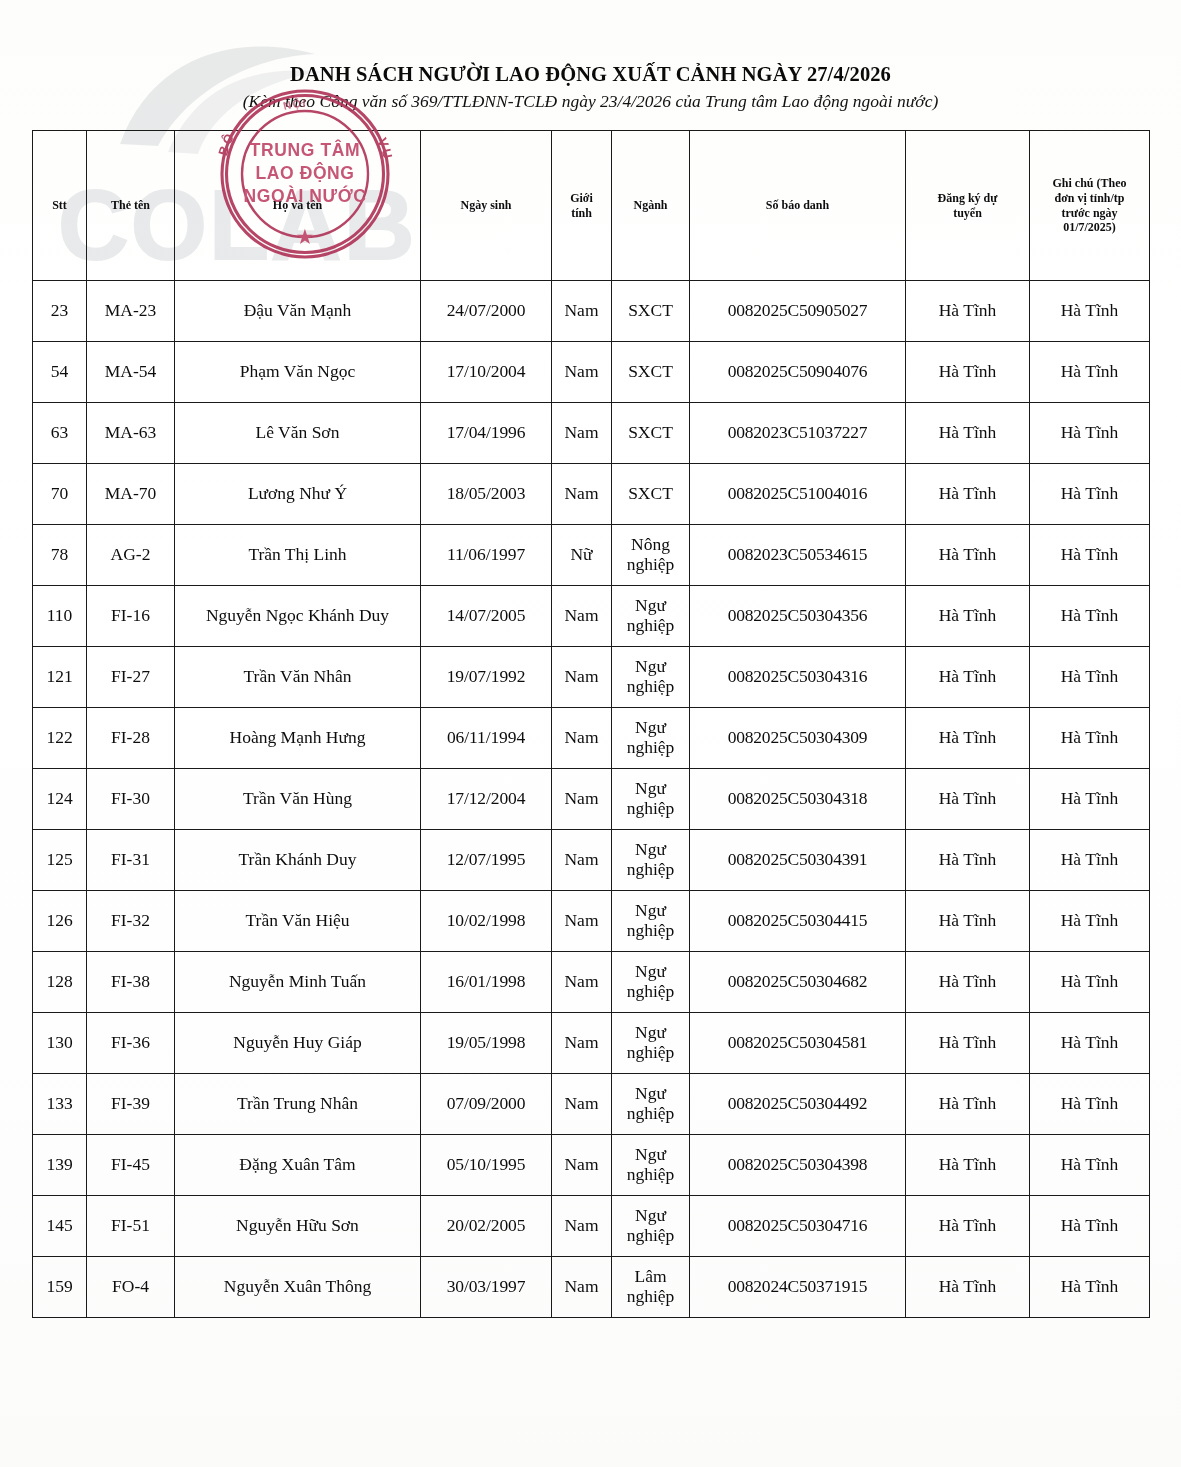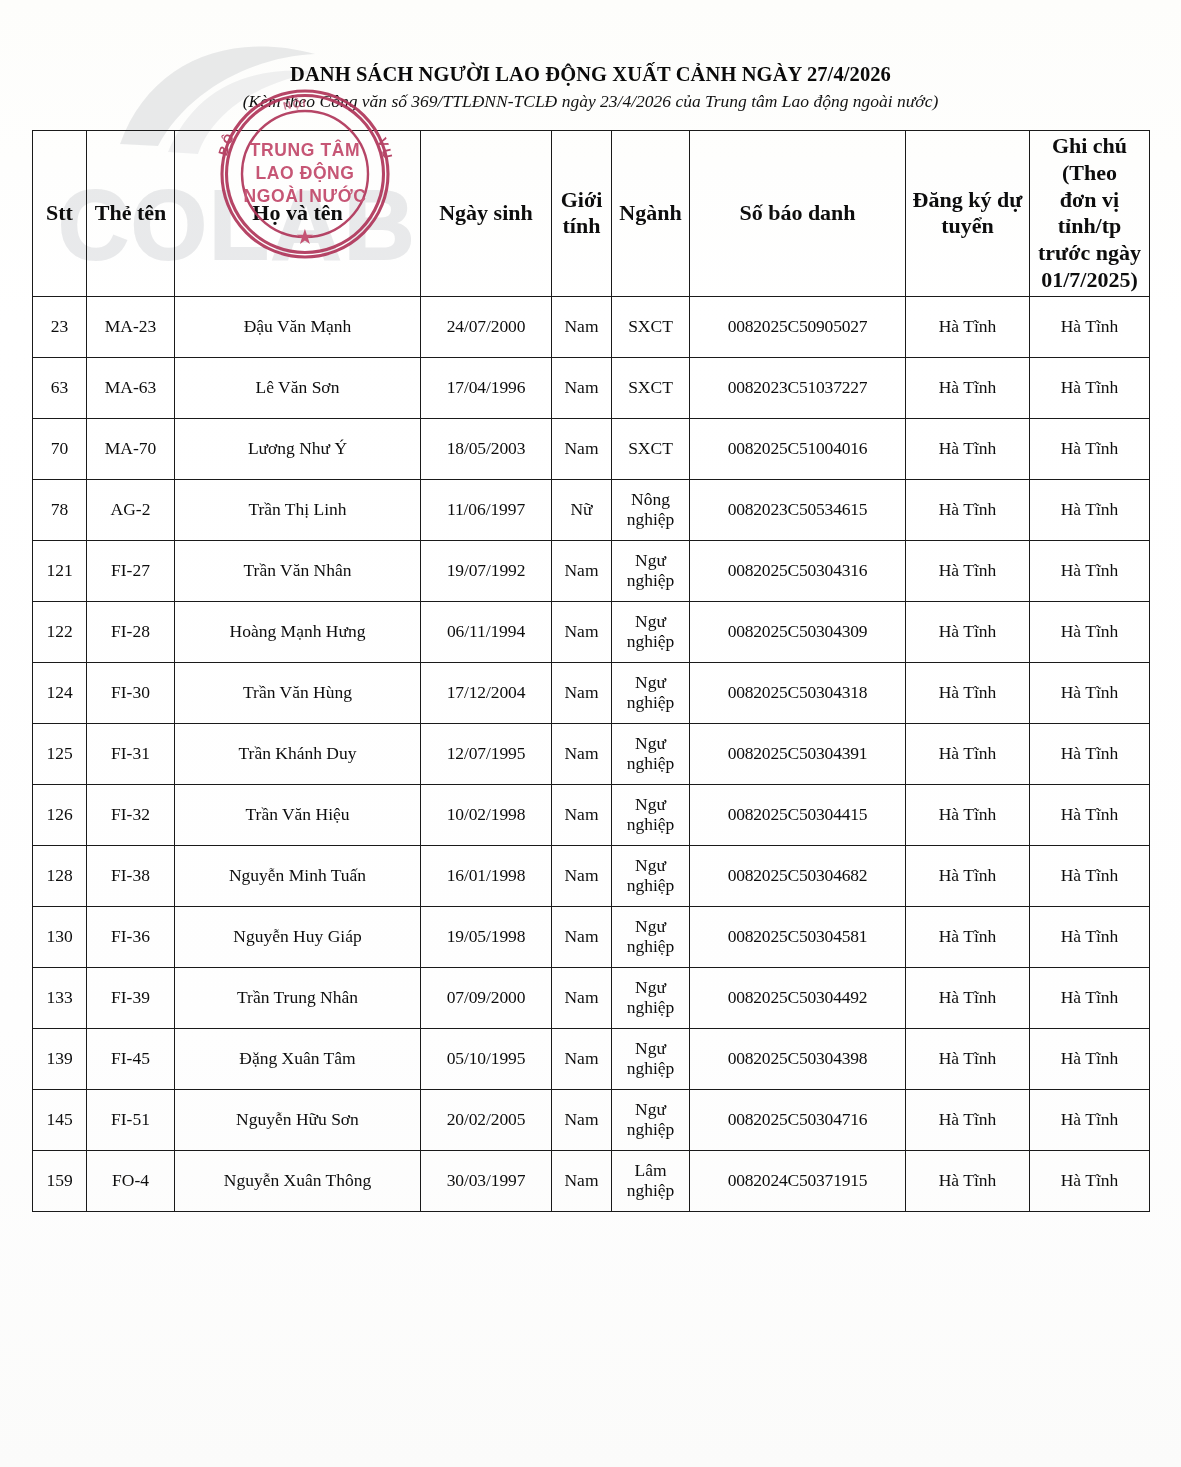--- a/index.html
+++ b/index.html
@@ -119,21 +119,21 @@
     text-align: center;
     vertical-align: middle;
     font-size: 17.5px;
     line-height: 1.14;
     color: #0d0d0d;
     background: transparent;
   }
   table.roster thead th {
     font-weight: 700;
     height: 150px;
-    font-size: 22px;
+    font-size: 12px;
     line-height: 1.22;
     margin-top: 43px;
   }
   table.roster tbody td {
     height: 61px;
     font-weight: 400;
   }
   td.c-stt { font-size: 17px; font-family: Liberation Serif, serif; }
   td.c-tag { font-size: 17.5px; }
   td.c-name { font-size: 18px; }
@@ -219,20 +219,33 @@
             <td class="c-dob nowrap">24/07/2000</td>
             <td class="c-sex">Nam</td>
             <td class="c-field">
               <div>SXCT</div>
             </td>
             <td class="c-reg nowrap">0082025C50905027</td>
             <td class="c-reglocal">Hà Tĩnh</td>
             <td class="c-note">Hà Tĩnh</td>
           </tr>
           <tr>
+            <td class="c-stt">54</td>
+            <td class="c-tag">MA-54</td>
+            <td class="c-name">Phạm Văn Ngọc</td>
+            <td class="c-dob nowrap">17/10/2004</td>
+            <td class="c-sex">Nam</td>
+            <td class="c-field">
+              <div>SXCT</div>
+            </td>
+            <td class="c-reg nowrap">0082025C50904076</td>
+            <td class="c-reglocal">Hà Tĩnh</td>
+            <td class="c-note">Hà Tĩnh</td>
+          </tr>
+          <tr>
             <td class="c-stt">63</td>
             <td class="c-tag">MA-63</td>
             <td class="c-name">Lê Văn Sơn</td>
             <td class="c-dob nowrap">17/04/1996</td>
             <td class="c-sex">Nam</td>
             <td class="c-field">
               <div>SXCT</div>
             </td>
             <td class="c-reg nowrap">0082023C51037227</td>
             <td class="c-reglocal">Hà Tĩnh</td>
@@ -255,20 +268,34 @@
             <td class="c-stt">78</td>
             <td class="c-tag">AG-2</td>
             <td class="c-name">Trần Thị Linh</td>
             <td class="c-dob nowrap">11/06/1997</td>
             <td class="c-sex">Nữ</td>
             <td class="c-field">
               <div>Nông</div>
               <div>nghiệp</div>
             </td>
             <td class="c-reg nowrap">0082023C50534615</td>
+            <td class="c-reglocal">Hà Tĩnh</td>
+            <td class="c-note">Hà Tĩnh</td>
+          </tr>
+          <tr>
+            <td class="c-stt">110</td>
+            <td class="c-tag">FI-16</td>
+            <td class="c-name">Nguyễn Ngọc Khánh Duy</td>
+            <td class="c-dob nowrap">14/07/2005</td>
+            <td class="c-sex">Nam</td>
+            <td class="c-field">
+              <div>Ngư</div>
+              <div>nghiệp</div>
+            </td>
+            <td class="c-reg nowrap">0082025C50304356</td>
             <td class="c-reglocal">Hà Tĩnh</td>
             <td class="c-note">Hà Tĩnh</td>
           </tr>
           <tr>
             <td class="c-stt">121</td>
             <td class="c-tag">FI-27</td>
             <td class="c-name">Trần Văn Nhân</td>
             <td class="c-dob nowrap">19/07/1992</td>
             <td class="c-sex">Nam</td>
             <td class="c-field">

